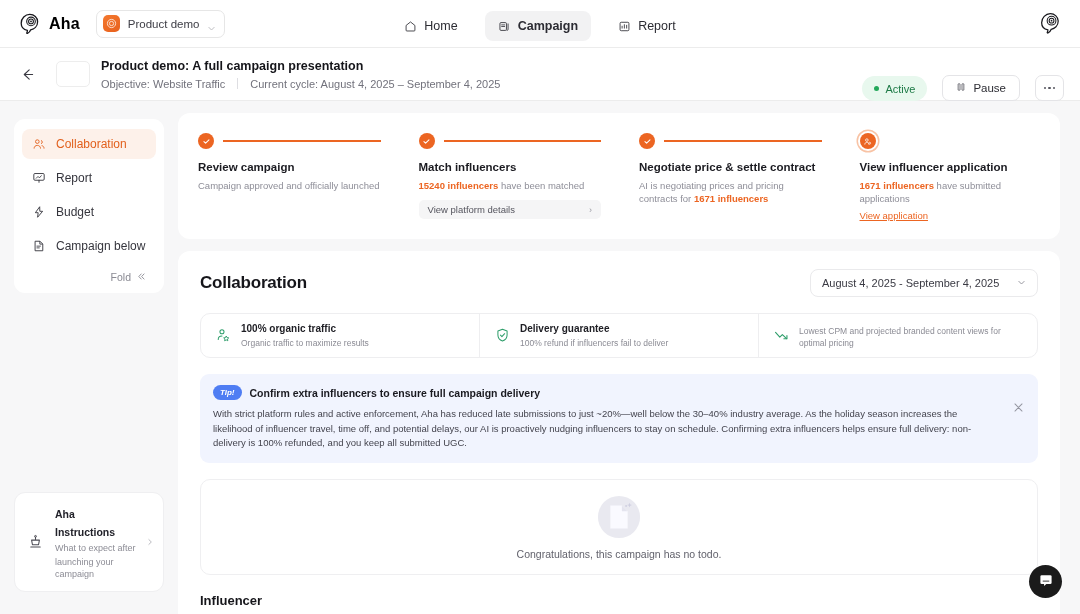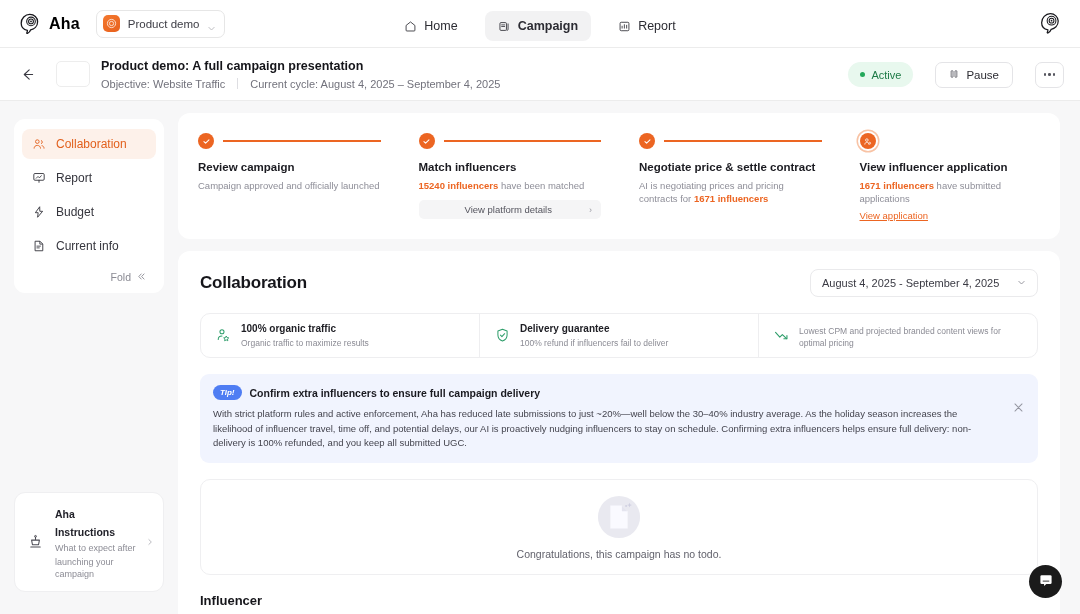--- a/index.html
+++ b/index.html
@@ -82,21 +82,21 @@
     background: #fff; flex: none;
   }
   .camp-meta { margin-left: 11px; }
   .camp-title { font-size: 12.5px; font-weight: 700; color: #15151a; line-height: 16px; }
   .camp-sub { display: flex; align-items: center; gap: 0px; margin-top: 3px; }
   .camp-sub span { font-size: 11px; color: #72727c; line-height: 14px; }
   .sub-divider { width: 1px; height: 11px; background: #dedee2; margin: 0 12px; }
 
   .header-actions {
     position: absolute; right: 16px; top: 0; height: 53px;
-    display: flex; align-items: center; gap: 22px;
+    display: flex; align-items: flex-end; gap: 15px;
   }
   .status-badge {
     display: flex; align-items: center; gap: 6px;
     height: 25px; padding: 0 12px; border-radius: 13px;
     background: #e8f8ee; color: #1d7a46; font-size: 11px; font-weight: 500;
   }
   .status-dot { width: 5px; height: 5px; border-radius: 50%; background: #23a85a; }
   .pause-btn {
     display: flex; align-items: center; gap: 7px;
     height: 26px; padding: 0 13px; border-radius: 7px;
@@ -172,21 +172,21 @@
   .step-desc .hl { color: #ec6522; font-weight: 600; }
   .step-link {
     display: inline-block; margin-top: 4px; font-size: 9.5px;
     color: #ec6522; text-decoration: underline; cursor: pointer;
   }
   .step-btn {
     margin-top: 8px; height: 19px; border-radius: 5px; background: #f5f5f6;
     display: flex; align-items: center; padding: 0 9px;
     font-size: 9.5px; color: #55555e; cursor: pointer;
   }
-  .step-btn .sp { flex: 1; text-align: center; }
+  .step-btn .sp { flex: 1; }
   .step-btn .ar { font-size: 9px; color: #9a9aa2; }
 
   
   .collab-head {
     display: flex; align-items: center; justify-content: space-between;
     padding: 18px 22px 0 22px;
   }
   .collab-title { font-size: 17px; font-weight: 700; color: #16161b; letter-spacing: -.2px; }
   .date-select {
     width: 228px; height: 28px; border: 1px solid #eaeaec; border-radius: 8px;
@@ -383,21 +383,21 @@
         <span>Budget</span>
       </div>
       <div class="side-item">
         <span>
           <svg width="14" height="14" viewBox="0 0 20 20" fill="none">
             <path d="M4.4 3.2h7l4 4v9.6H4.4z" stroke="#35353d" stroke-width="1.3" stroke-linejoin="round"></path>
             <path d="M11.2 3.2v4.1h4" stroke="#35353d" stroke-width="1.2" stroke-linejoin="round"></path>
             <path d="M7 10.2h5M7 12.7h3.4" stroke="#35353d" stroke-width="1.2" stroke-linecap="round"></path>
           </svg>
         </span>
-        <span>Current info</span>
+        <span>Campaign below</span>
       </div>
       <div class="fold-row">
         <span>Fold</span>
         <span>
           <svg width="9" height="9" viewBox="0 0 12 12" fill="none">
               <path d="M5.6 2.6 2.4 6l3.2 3.4M9.4 2.6 6.2 6l3.2 3.4" stroke="#8a8a93" stroke-width="1.2" stroke-linecap="round" stroke-linejoin="round"></path>
             </svg>
         </span>
       </div>
     </div>

